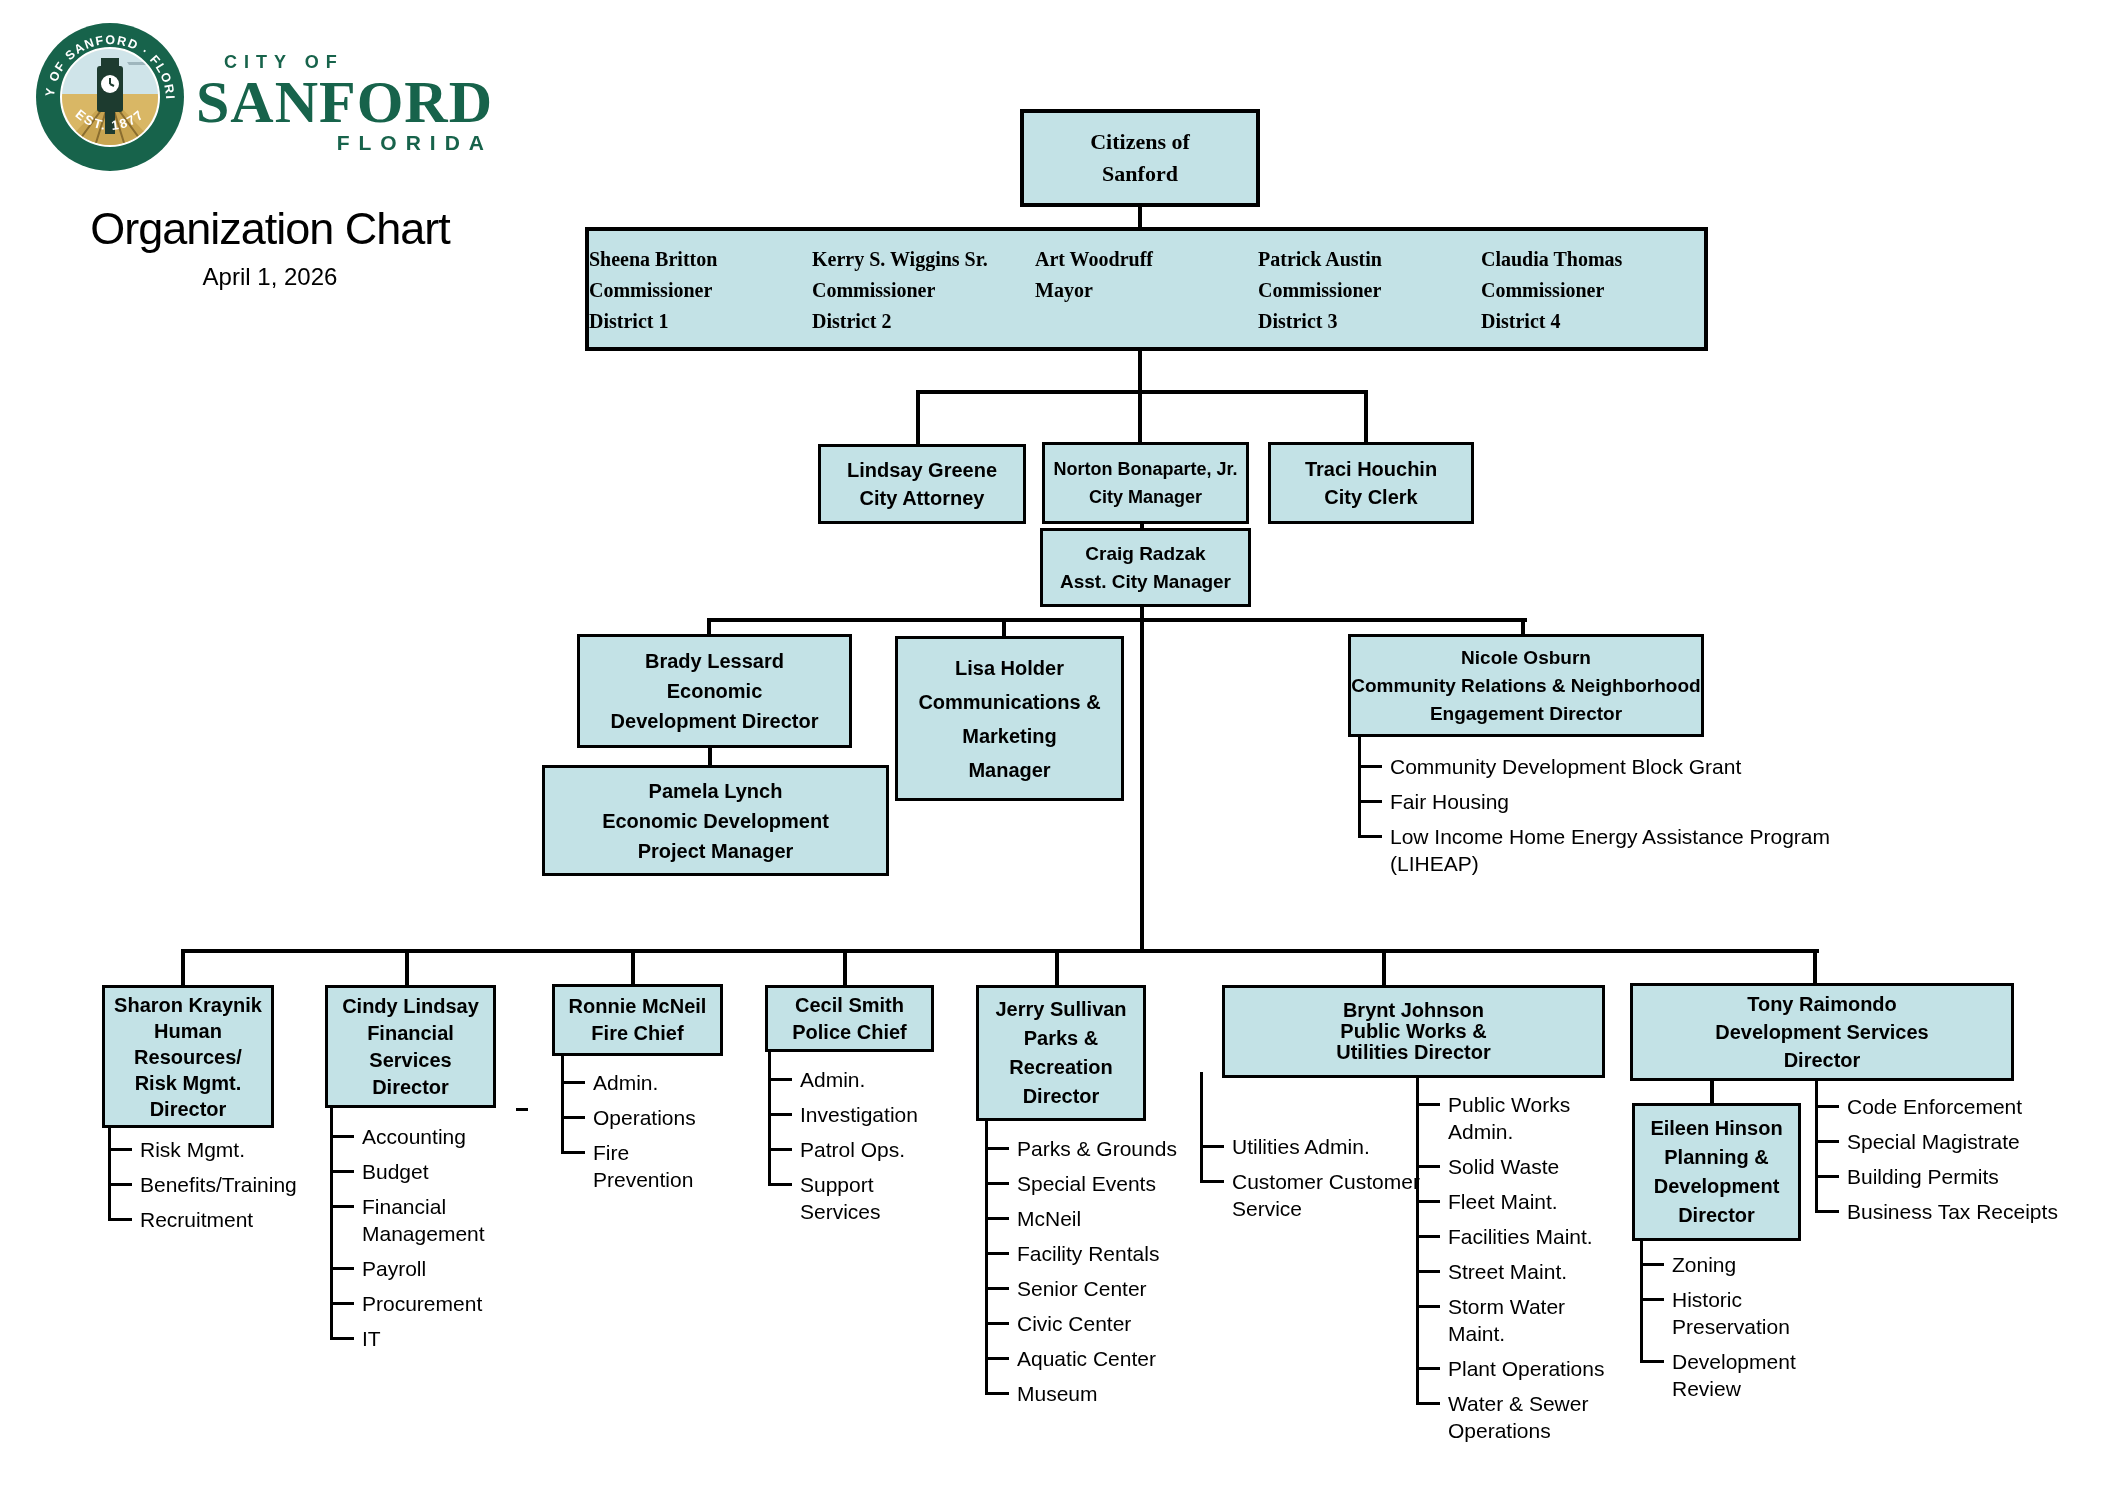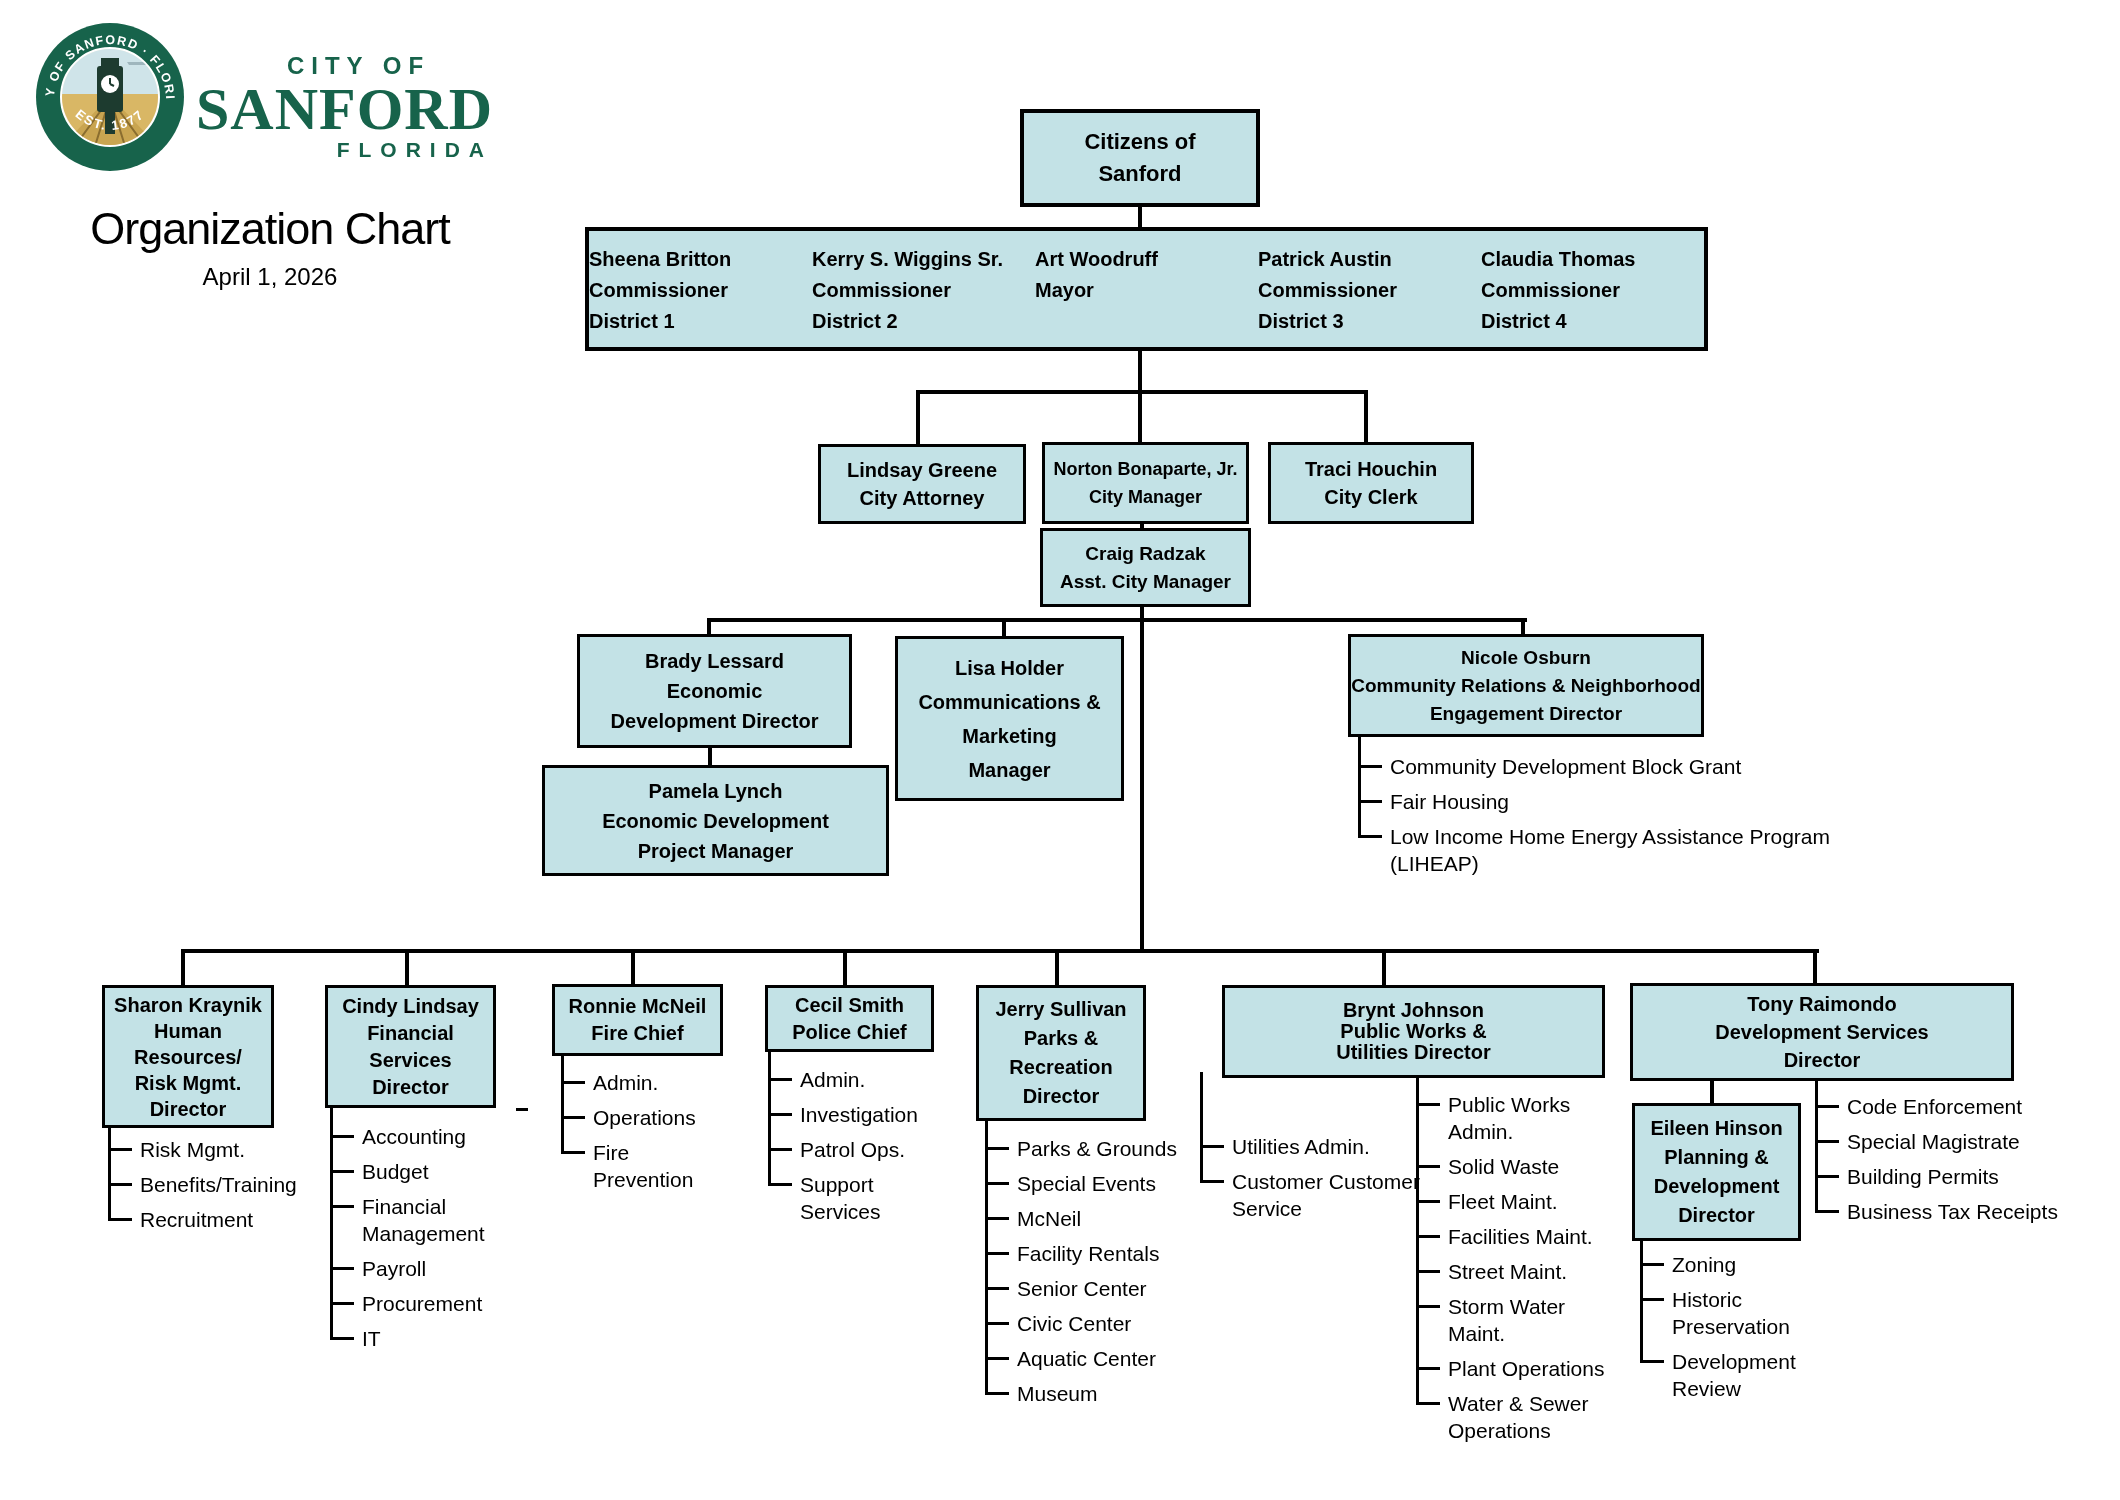--- a/index.html
+++ b/index.html
@@ -2,37 +2,37 @@
 <html style="--boxfill: #c3e2e6;"><head>
 <meta charset="utf-8">
 <style>
   html,body{margin:0;padding:0;background:#fff;}
   #canvas{position:relative;width:2120px;height:1500px;background:#fff;
           font-family:"Liberation Sans",sans-serif;color:#000;overflow:hidden;}
 
   .box{position:absolute;background:var(--boxfill,#c3e2e6);border:3px solid #000;
        display:flex;align-items:center;justify-content:center;text-align:center;
        font-weight:bold;white-space:pre-line;font-size:20px;line-height:27px;}
-  .box.thick{border-width:4px;}
+  .box.thick{border-width:4px;font-family:Liberation Serif, serif;}
   .ln{position:absolute;background:#000;}
   .rail{position:absolute;width:3px;background:#000;}
   .list{position:absolute;}
   .li{display:flex;align-items:flex-start;margin-bottom:8px;
       font-size:21px;line-height:27px;white-space:pre-line;font-weight:normal;}
   .tick{flex:0 0 24px;height:3px;background:#000;margin:12px 8px 0 0;}
 
   .strip{align-items:flex-start;padding-top:13px;line-height:31px;}
   .strip .col{flex:1 1 20%;text-align:left;white-space:pre-line;}
 
   #titleblock{position:absolute;left:60px;top:203px;width:420px;text-align:center;}
   #page-title{font-size:45px;letter-spacing:-1px;font-weight:normal;}
   #page-date{font-size:24px;margin-top:8px;}
 
   #wordmark{position:absolute;left:196px;top:52px;color:#17634b;}
-  #wm-small{font-size:24px;letter-spacing:7px;font-weight:bold;margin-left:28px;text-align:center;}
+  #wm-small{font-size:18px;letter-spacing:7px;font-weight:bold;margin-left:28px;}
   #wm-big{font-family:"Liberation Serif",serif;font-weight:bold;font-size:60px;
           letter-spacing:1px;line-height:58px;}
   #wm-sub{font-size:21px;letter-spacing:9px;font-weight:bold;text-align:right;margin-top:0px;}
   #seal{position:absolute;left:35px;top:22px;}
 </style>
 </head>
 <body>
 
 <div id="canvas">
 

